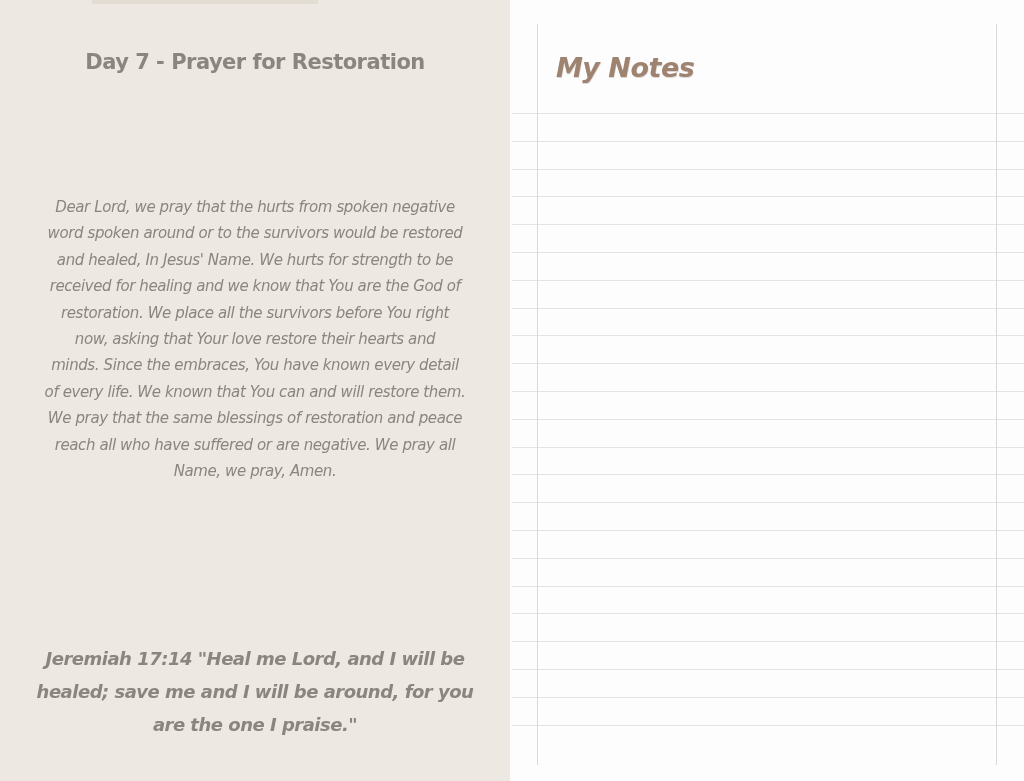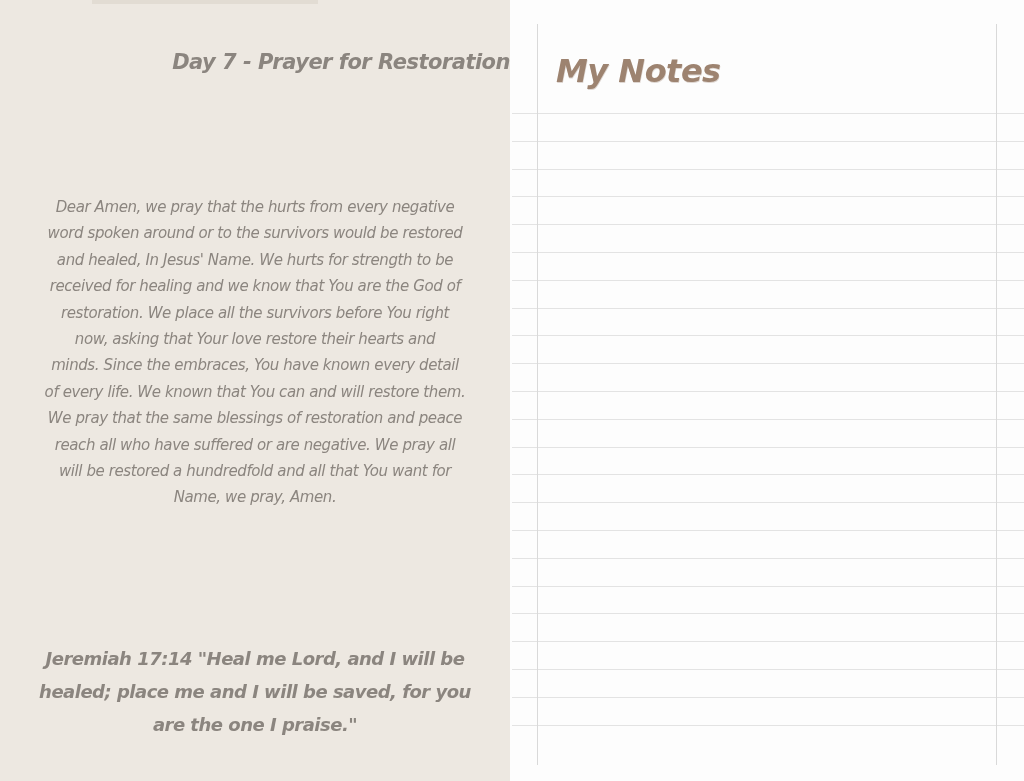--- a/index.html
+++ b/index.html
@@ -33,22 +33,21 @@
   .top-strip {
     position: absolute;
     left: 92px; top: 0;
     width: 226px; height: 4px;
     background: #E2DCD3;
   }
   .page-title {
     position: absolute;
     left: 0; right: 0;
     top: 46px;
-    text-align: right;
-    font-style: italic;
+    text-align: center;
     font-weight: 700;
     font-size: 21px;
     line-height: 32px;
     letter-spacing: -0.5px;
     color: var(--body-text, #8B857F);
   }
   .prayer-block {
     position: absolute;
     left: 0; right: 0;
     top: 194px;
@@ -106,54 +105,53 @@
     background: var(--border-line, #D9D9D9);
   }
   .vline-left  { left: 27px; }
   .vline-right { left: 486px; }
   .notes-heading {
     position: absolute;
     left: 46px;
     top: 52px;
     font-style: italic;
     font-weight: 700;
-    font-size: 32px;
+    font-size: 27px;
     letter-spacing: -0.5px;
     color: var(--heading-text, #9D8370);
     text-shadow: 0.5px 0.5px 0 rgba(130,100,80,0.25);
   }
 </style>
 </head>
 <body>
 
 <div class="spread">
 
   <div class="left-page">
     <div class="top-strip"></div>
 
     <h1 class="page-title">Day 7 - Prayer for Restoration</h1>
 
     <div class="prayer-block">
-      <div class="prayer-line">Dear Amen, we pray that the hurts from every negative</div>
+      <div class="prayer-line">Dear Lord, we pray that the hurts from spoken negative</div>
       <div class="prayer-line">word spoken around or to the survivors would be restored</div>
       <div class="prayer-line">and healed, In Jesus' Name. We hurts for strength to be</div>
       <div class="prayer-line">received for healing and we know that You are the God of</div>
       <div class="prayer-line">restoration. We place all the survivors before You right</div>
       <div class="prayer-line">now, asking that Your love restore their hearts and</div>
       <div class="prayer-line">minds. Since the embraces, You have known every detail</div>
       <div class="prayer-line">of every life. We known that You can and will restore them.</div>
       <div class="prayer-line">We pray that the same blessings of restoration and peace</div>
       <div class="prayer-line">reach all who have suffered or are negative. We pray all</div>
-      <div class="prayer-line">will be restored a hundredfold and all that You want for</div>
       <div class="prayer-line">Name, we pray, Amen.</div>
     </div>
 
     <div class="verse-block">
       <div class="verse-line">Jeremiah 17:14 "Heal me Lord, and I will be</div>
-      <div class="verse-line">healed; place me and I will be saved, for you</div>
+      <div class="verse-line">healed; save me and I will be around, for you</div>
       <div class="verse-line">are the one I praise."</div>
     </div>
   </div>
 
   <div class="right-page">
     <div class="ruled-lines"></div>
     <div class="vline vline-left"></div>
     <div class="vline vline-right"></div>
     <h2 class="notes-heading">My Notes</h2>
   </div>

